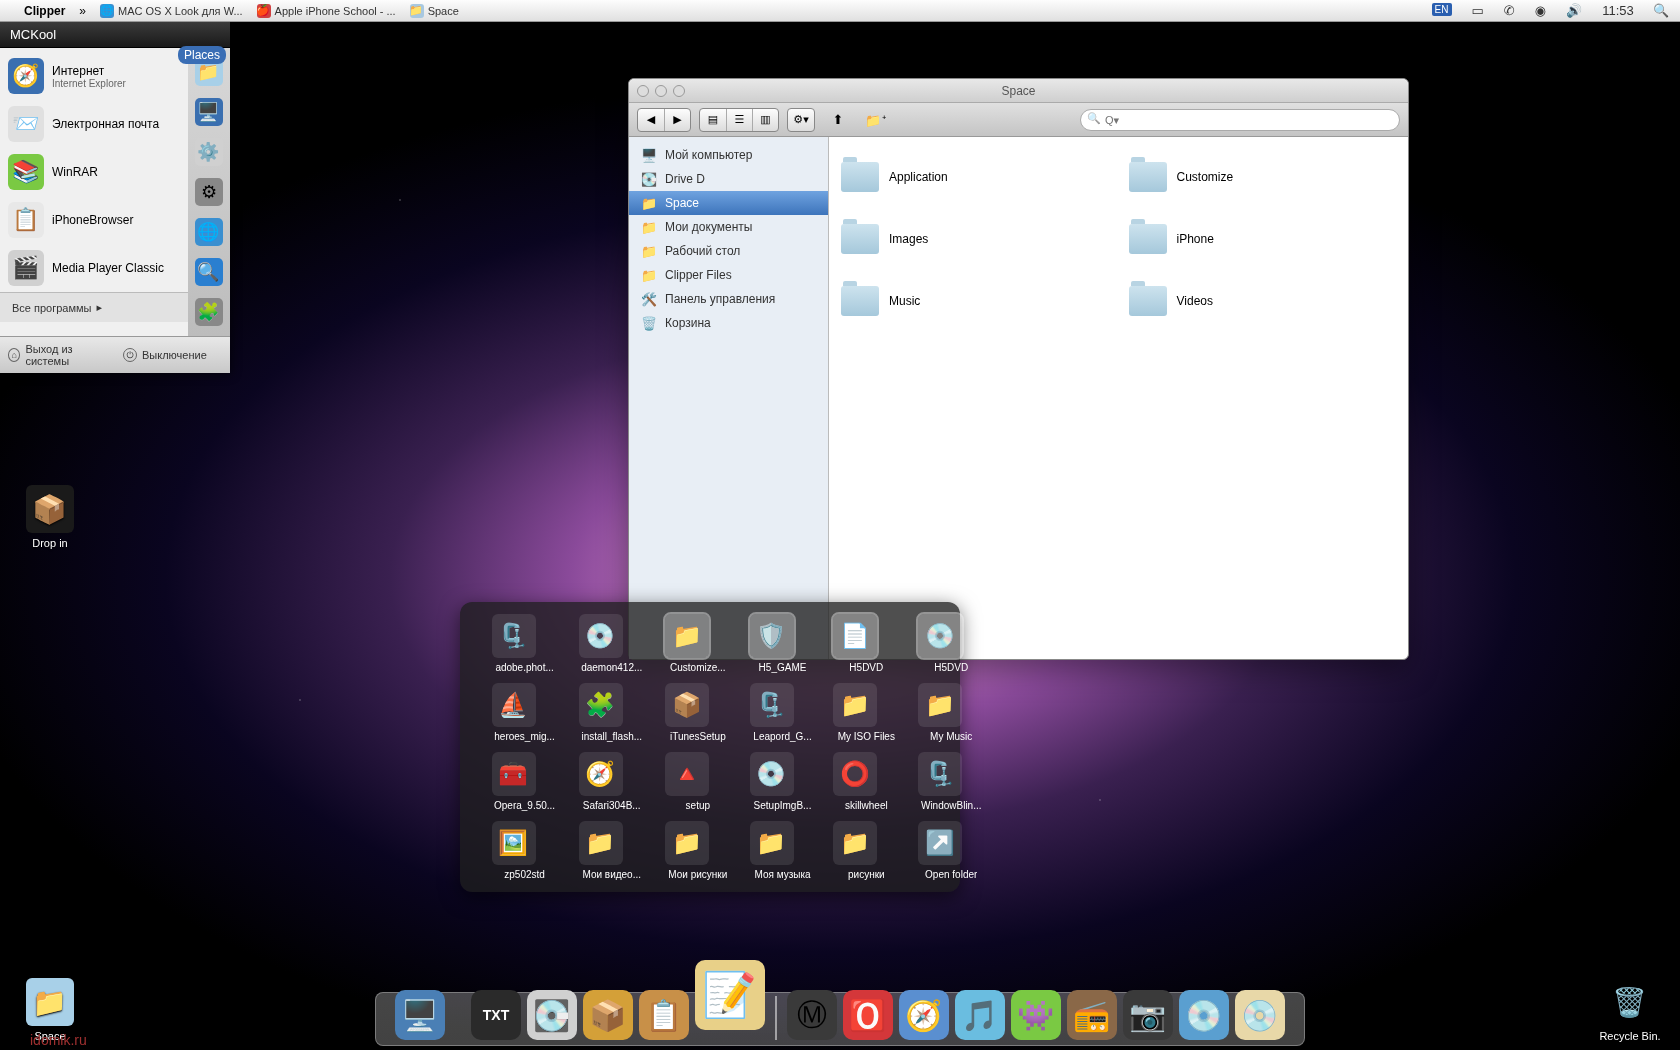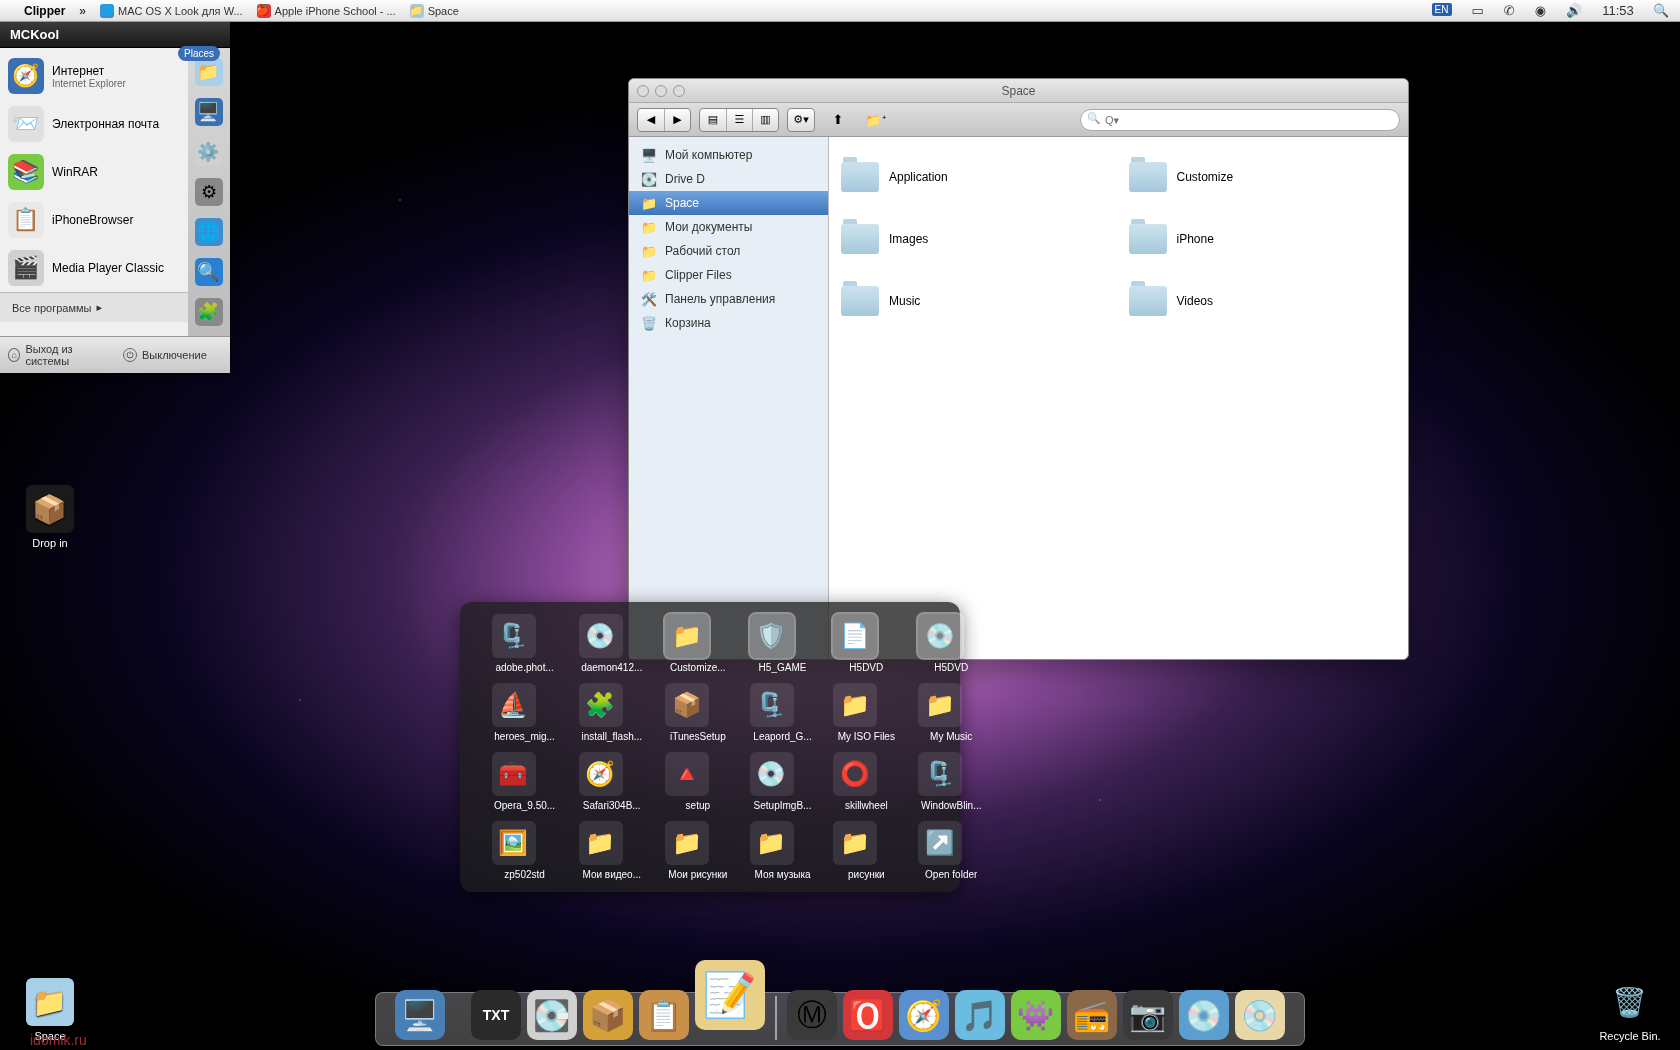--- a/index.html
+++ b/index.html
@@ -12,29 +12,29 @@
 .menubar .apple { font-size: 15px; }
 .menubar .appname { font-weight: bold; }
 .menubar .tab { display: flex; align-items: center; gap: 4px; font-size: 11px; color: #333; }
 .menubar .tab .ticon { width: 14px; height: 14px; border-radius: 3px; }
 .menubar .right { margin-left: auto; display: flex; align-items: flex-start; gap: 20px; padding-right: 10px; font-size: 12px; }
 .menubar .lang { background:#2a5fb0; color:#fff; font-size:10px; padding:1px 3px; border-radius:2px; }
 .menubar .syst { font-size: 13px; color:#333; }
 
 
 .startmenu { position: absolute; top: 22px; left: 0; width: 230px; background: linear-gradient(#4a4a4a, #2a2a2a); color: #fff; z-index: 90; border-radius: 0 0 6px 6px; box-shadow: 2px 2px 10px rgba(0,0,0,0.5); }
-.sm-title { padding: 5px 10px; font-size: 13px; font-weight: bold; background: linear-gradient(#3a3a3a,#1a1a1a); border-bottom:1px solid #000; }
+.sm-title { padding: 5px 10px; font-size: 13px; font-weight: normal; background: linear-gradient(#3a3a3a,#1a1a1a); border-bottom:1px solid #000; }
 .sm-body { display:flex; background:#f0f0f0; color:#000; }
 .sm-left { flex:1; padding:4px 0; }
 .sm-item { display:flex; align-items:center; gap:8px; padding:6px 8px; font-size:12px; }
 .sm-item .bi { width:36px; height:36px; border-radius:6px; display:flex; align-items:center; justify-content:center; font-size:22px; flex-shrink:0; }
 .sm-item .txt { display:flex; flex-direction:column; }
 .sm-item .sub { font-size:10px; color:#666; }
 .sm-right { width:42px; background:linear-gradient(#d8d8d8,#bcbcbc); display:flex; flex-direction:column; align-items:center; gap:12px; padding:10px 0; position:relative; }
-.sm-right .places { position:absolute; top:-2px; right:10px; background:#3a6eb5; color:#fff; font-size:10px; padding:2px 6px; border-radius:8px; }
+.sm-right .places { position:absolute; top:-2px; right:4px; background:#3a6eb5; color:#fff; font-size:12px; padding:2px 6px; border-radius:8px; }
 .sm-right .ri { width:28px; height:28px; border-radius:5px; display:flex; align-items:center; justify-content:center; font-size:18px; }
 .sm-all { padding:8px 12px; font-size:11px; color:#333; background:#e2e2e2; border-top:1px solid #bbb; display:flex; align-items:center; gap:5px; }
 .sm-foot { display:flex; background:linear-gradient(#e8e8e8,#c8c8c8); border-top:1px solid #999; }
 .sm-foot .fbtn { flex:1; padding:6px 8px; font-size:11px; color:#333; display:flex; align-items:center; gap:5px; }
 .sm-foot .fic { width:14px; height:14px; border:1px solid #666; border-radius:50%; display:flex; align-items:center; justify-content:center; font-size:9px; }
 
 
 .finder { position: absolute; top: 78px; left: 628px; width: 781px; height: 582px; background: #fff; border: 1px solid #888; border-radius: 6px; box-shadow: 0 10px 30px rgba(0,0,0,0.4); z-index: 50; display:flex; flex-direction:column; }
 .f-titlebar { height:24px; background:linear-gradient(#e8e8e8,#cfcfcf); border-bottom:1px solid #aaa; border-radius:6px 6px 0 0; display:flex; align-items:center; padding:0 8px; position:relative; }
 .f-traffic { display:flex; gap:6px; }

